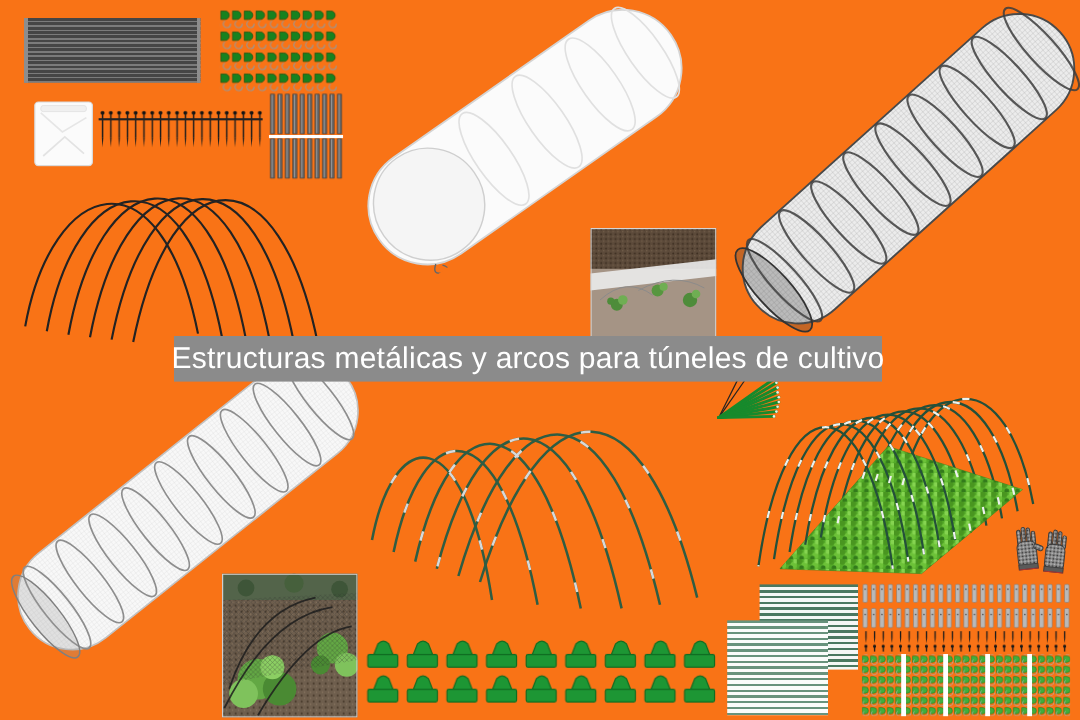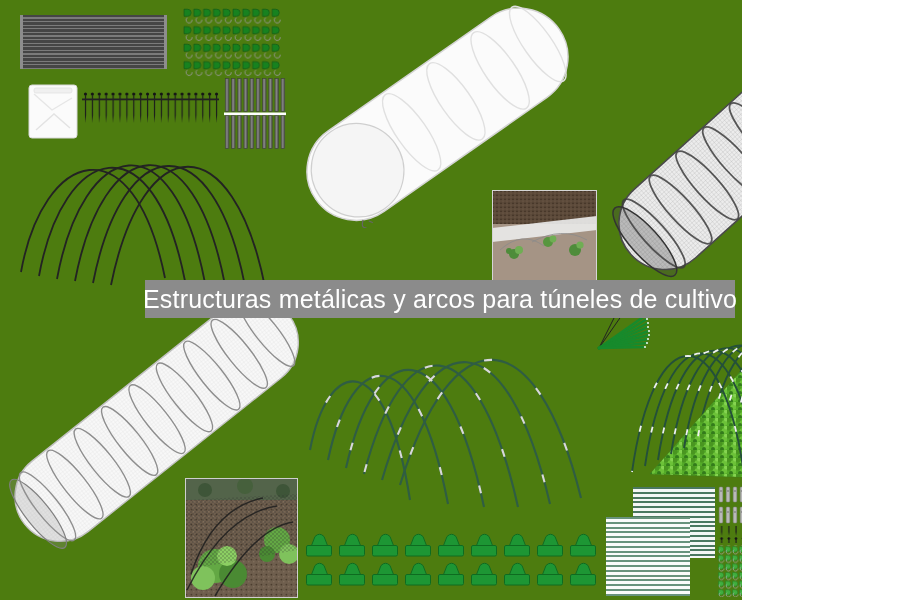--- a/index.html
+++ b/index.html
@@ -1,16 +1,16 @@
 <!DOCTYPE html>
 <html><head>
 <meta charset="utf-8">
 <style>
   html,body{margin:0;padding:0;background:#fff;}
-  #stage{position:relative;width:742px;height:600px;background:#4d7c0f;overflow:hidden;
+  #stage{position:relative;width:900px;height:600px;background:#f97316;overflow:hidden;
          font-family:"Liberation Sans",sans-serif;}
   .tile{position:absolute;}
   .tile svg{display:block;}
 
   
   #rod-bundle{left:20px;top:15px;width:147px;height:54px;
     background:
       linear-gradient(90deg,#8d8d8d 0 3px,rgba(0,0,0,0) 3px calc(100% - 3px),#8d8d8d calc(100% - 3px)),
       repeating-linear-gradient(180deg,#454545 0 2.4px,#7b7b7b 2.4px 3.6px);}
 

